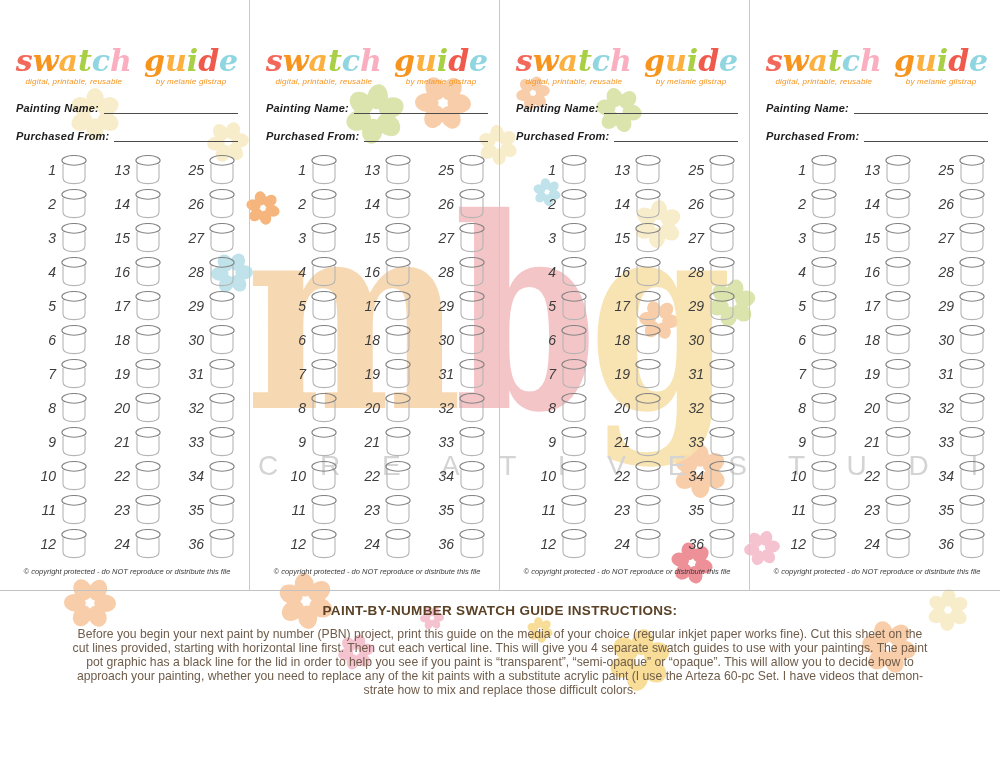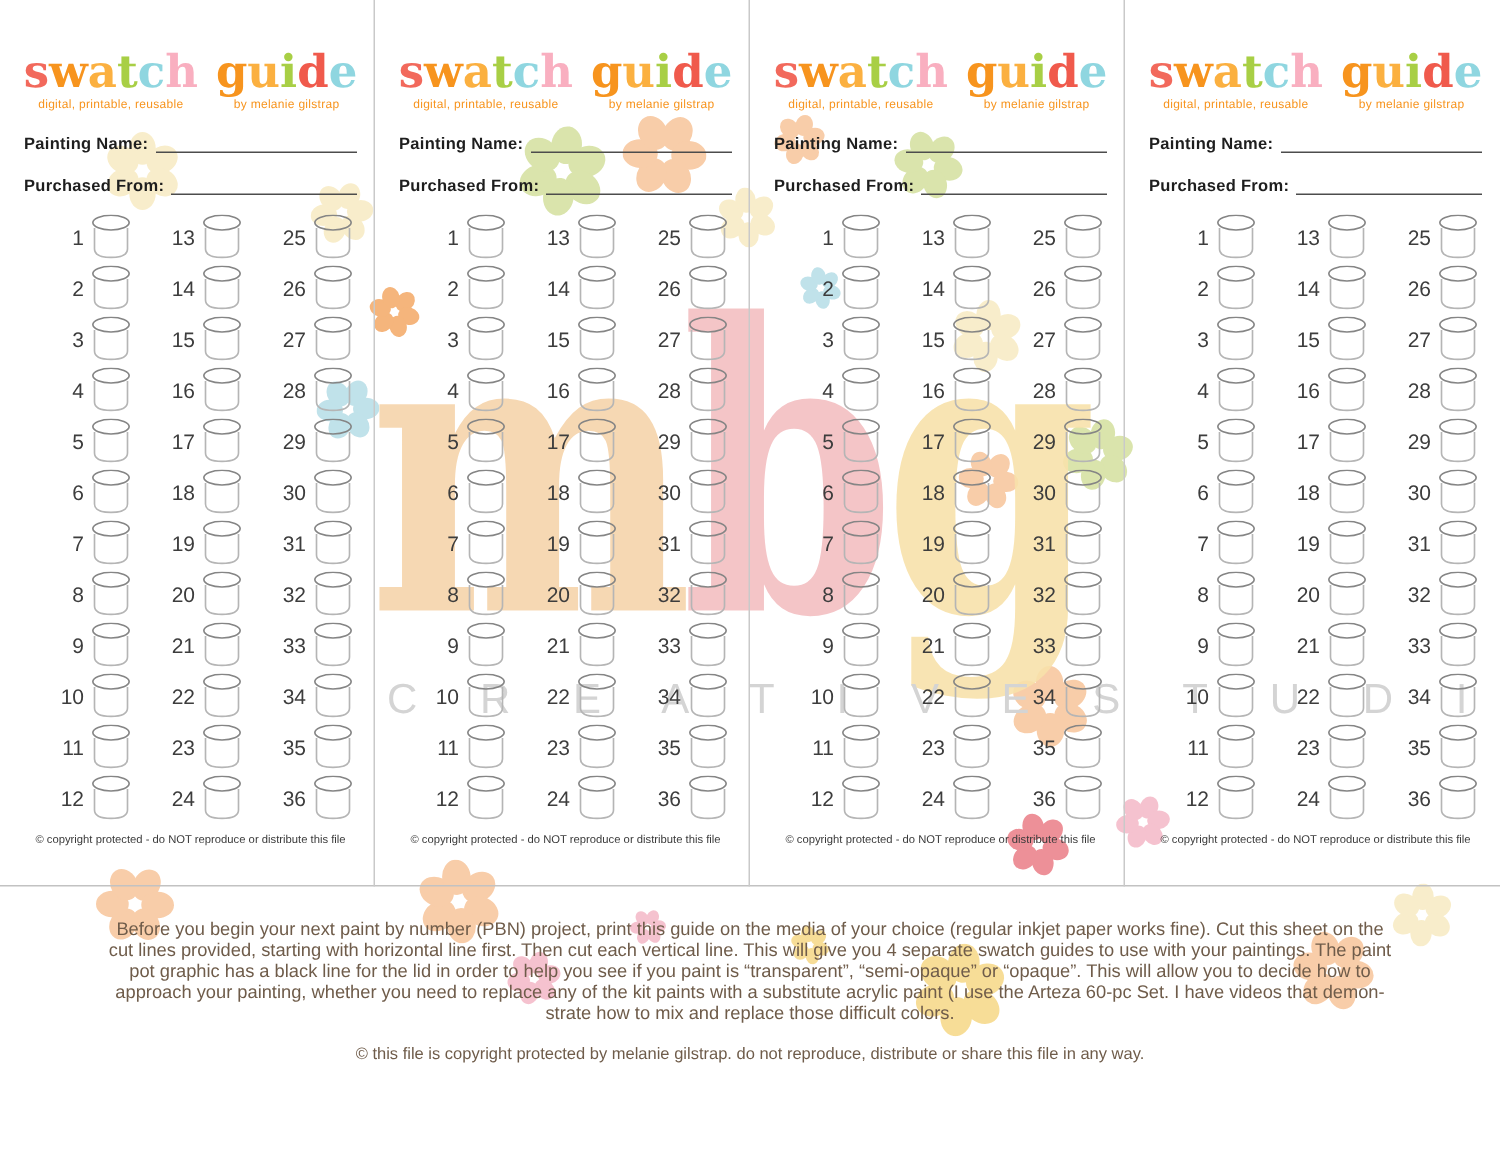--- a/index.html
+++ b/index.html
@@ -20,21 +20,21 @@
     font-size:28px; letter-spacing:17px; color:#d4d4d4; white-space:nowrap;
   }
   .flower { position:absolute; opacity:0.9; }
   
   .panels-row {
     position:relative; z-index:2; display:grid;
     grid-template-columns:repeat(4,250px); height:591px;
     border-bottom:1px solid #c2c2c2; box-sizing:border-box;
   }
   .v-cut { position:absolute; top:0; width:1px; height:591px; background:#c9c9c9; z-index:3; }
-  .panel { position:relative; width:250px; box-sizing:border-box; padding:34px 12px 0 16px; }
+  .panel { position:relative; width:250px; box-sizing:border-box; padding:46px 12px 0 16px;font-style:italic; }
   .title-row { display:flex; justify-content:center; align-items:flex-start; gap:12px; }
   .word-block { display:inline-block; text-align:center; }
   .word { font-family:"DejaVu Serif", serif; font-weight:700; font-size:30px; line-height:1; white-space:nowrap; }
   .subtitle { font-size:8px; margin-top:1px; letter-spacing:0.2px; white-space:nowrap; }
   .fields { margin-top:2px; }
   .field { display:flex; align-items:flex-end; margin-top:12px; height:16px; }
   .field-label { font-weight:700; font-size:11px; color:#1e1e1e; letter-spacing:0.2px; white-space:nowrap; }
   .field-line { flex:1; border-bottom:1px solid #4c4c4c; margin-left:5px; height:11px; }
   .pot-grid { margin-top:11px; display:grid; grid-template-columns:repeat(3,1fr); }
   .cell { height:34px; display:flex; align-items:center; justify-content:flex-end; gap:5px; padding-right:3px; }
@@ -1363,21 +1363,21 @@
         </div>
       <div class="panel-copyright">© copyright protected - do NOT reproduce or distribute this file</div>
     </section>
     </div>
 
   <div class="v-cut" style="left:249px"></div>
   <div class="v-cut" style="left:499px"></div>
   <div class="v-cut" style="left:749px"></div>
 
   <div class="instructions">
+    <div class="instr-title" style="color: rgb(91, 66, 38);">PAINT-BY-NUMBER SWATCH GUIDE INSTRUCTIONS:</div>
     <div class="instr-para">Before you begin your next paint by number (PBN) project, print this guide on the media of your choice (regular inkjet paper works fine). Cut this sheet on the
 cut lines provided, starting with horizontal line first. Then cut each vertical line. This will give you 4 separate swatch guides to use with your paintings. The paint
 pot graphic has a black line for the lid in order to help you see if you paint is “transparent”, “semi-opaque” or “opaque”. This will allow you to decide how to
 approach your painting, whether you need to replace any of the kit paints with a substitute acrylic paint (I use the Arteza 60-pc Set. I have videos that demon-
 strate how to mix and replace those difficult colors.</div>
-    <div class="instr-footer">© this file is copyright protected by melanie gilstrap. do not reproduce, distribute or share this file in any way.</div>
   </div>
 
 </div>
 
 </body></html>

